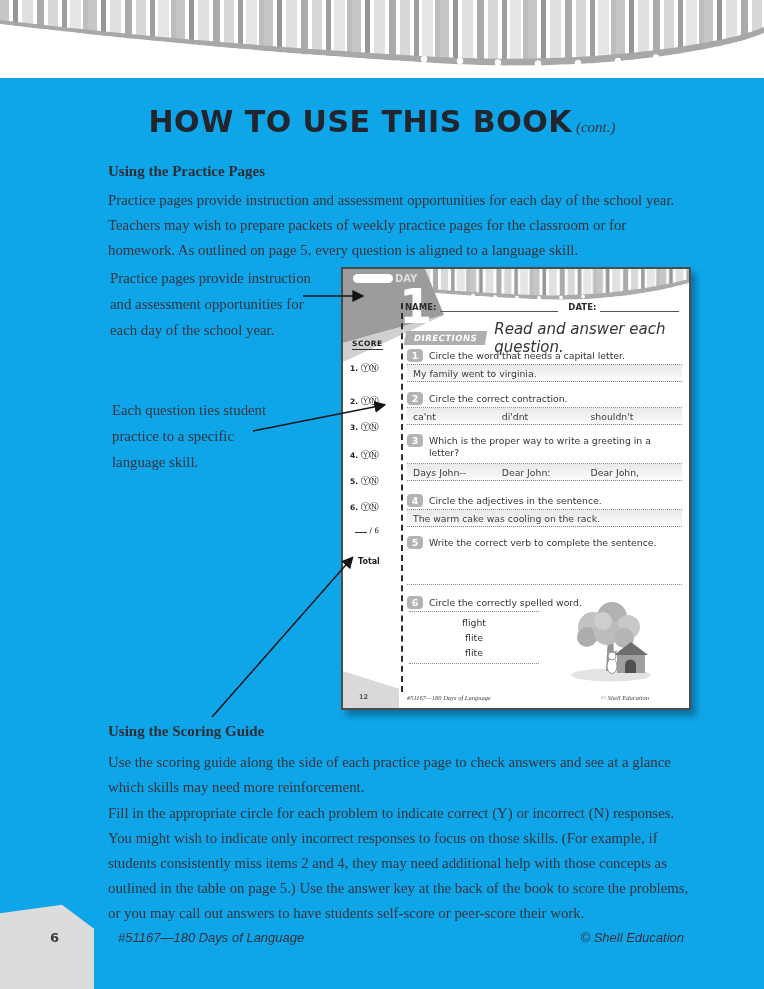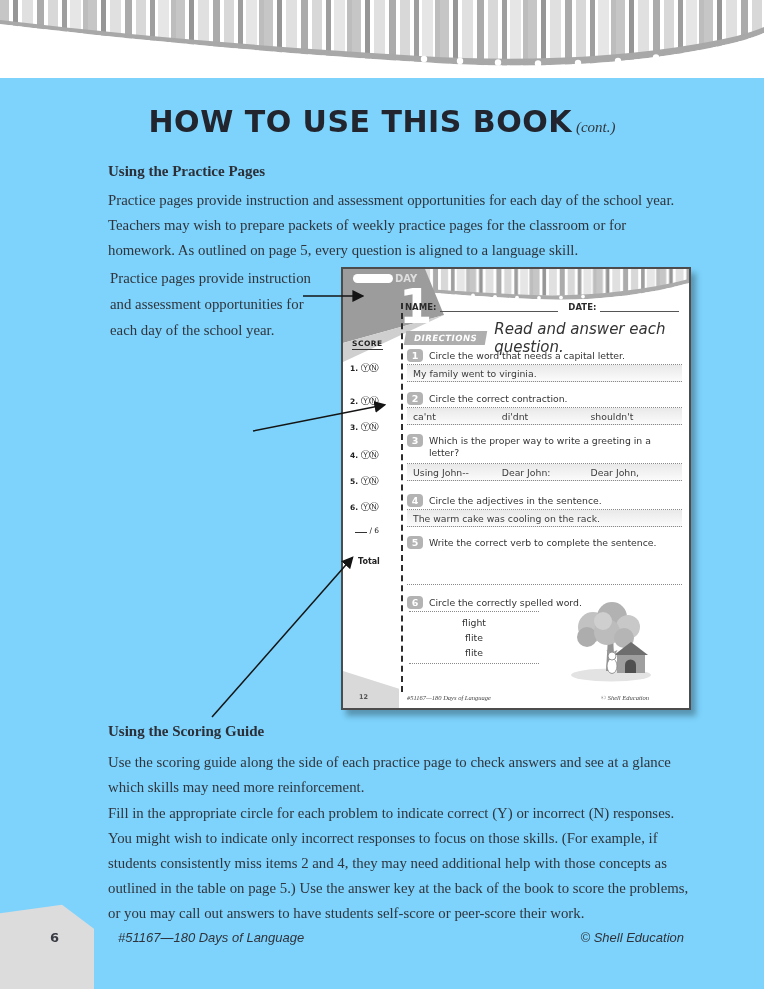--- a/index.html
+++ b/index.html
@@ -1,16 +1,16 @@
 <!DOCTYPE html>
 <html><head>
 <meta charset="utf-8">
 <style>
   html,body{margin:0;padding:0;background:#fff;}
-  #page{position:relative;width:764px;height:989px;background:#7dd3fc;overflow:hidden;
+  #page{position:relative;width:764px;height:989px;background:#0ea5e9;overflow:hidden;
         font-family:"Liberation Serif",serif;color:#31343c;}
   svg text{font-family:"DejaVu Sans",sans-serif;}
 
   
   .banner{position:absolute;top:0;left:0;width:764px;height:78px;}
 
   
   .page-title{position:absolute;top:104px;left:0;width:764px;text-align:center;white-space:nowrap;}
   .page-title .main{font-family:"DejaVu Sans",sans-serif;font-weight:800;font-size:30px;
                     letter-spacing:.5px;color:#22252d;}
@@ -129,20 +129,21 @@
 
   <div class="page-title">
     <span class="main">HOW TO USE THIS BOOK</span>
     <span class="suffix">(cont.)</span>
   </div>
 
   <div class="h2" style="top:163px;">Using the Practice Pages</div>
   <div class="para" style="top:188px;">Practice pages provide instruction and assessment opportunities for each day of the school year. Teachers may wish to prepare packets of weekly practice pages for the classroom or for homework. As outlined on page 5, every question is aligned to a language skill.</div>
 
   <div class="callout" style="top:265px;left:110px;width:212px;">Practice pages provide instruction and assessment opportunities for each day of the school year.</div>
+  <div class="callout" style="top:397px;left:112px;width:172px;">Each question ties student practice to a specific language skill.</div>
 
   <div class="sample">
 
     <svg class="mini-banner" viewBox="0 0 346 32">
       <g transform="scale(0.72,0.72)">
           <rect width="481" height="37" fill="url(#stripes)"></rect>
         </g>
       <path d="M0,12 C70,20 140,24 190,26 C240,28 300,22 346,10 L346,14 C300,27 240,33 190,30 C140,28 70,23 0,15 Z" fill="#ababab"></path>
       <path d="M0,15 C70,23 140,28 190,30 C240,33 300,27 346,14 L346,32 L0,32 Z" fill="#ffffff"></path>
       <g fill="#ffffff">
@@ -204,21 +205,21 @@
         <span>ca'nt</span>
         <span>di'dnt</span>
         <span>shouldn't</span>
       </div>
 
       <div class="qlabel" style="top:166px;width:252px;">
         <span class="qbadge">3</span>
         <span>Which is the proper way to write a greeting in a letter?</span>
       </div>
       <div class="ans cols" style="top:194px;">
-        <span>Using John--</span>
+        <span>Days John--</span>
         <span>Dear John:</span>
         <span>Dear John,</span>
       </div>
 
       <div class="qlabel" style="top:226px;width:270px;">
         <span class="qbadge">4</span>
         <span>Circle the adjectives in the sentence.</span>
       </div>
       <div class="ans" style="top:240px;">The warm cake was cooling on the rack.</div>
 

